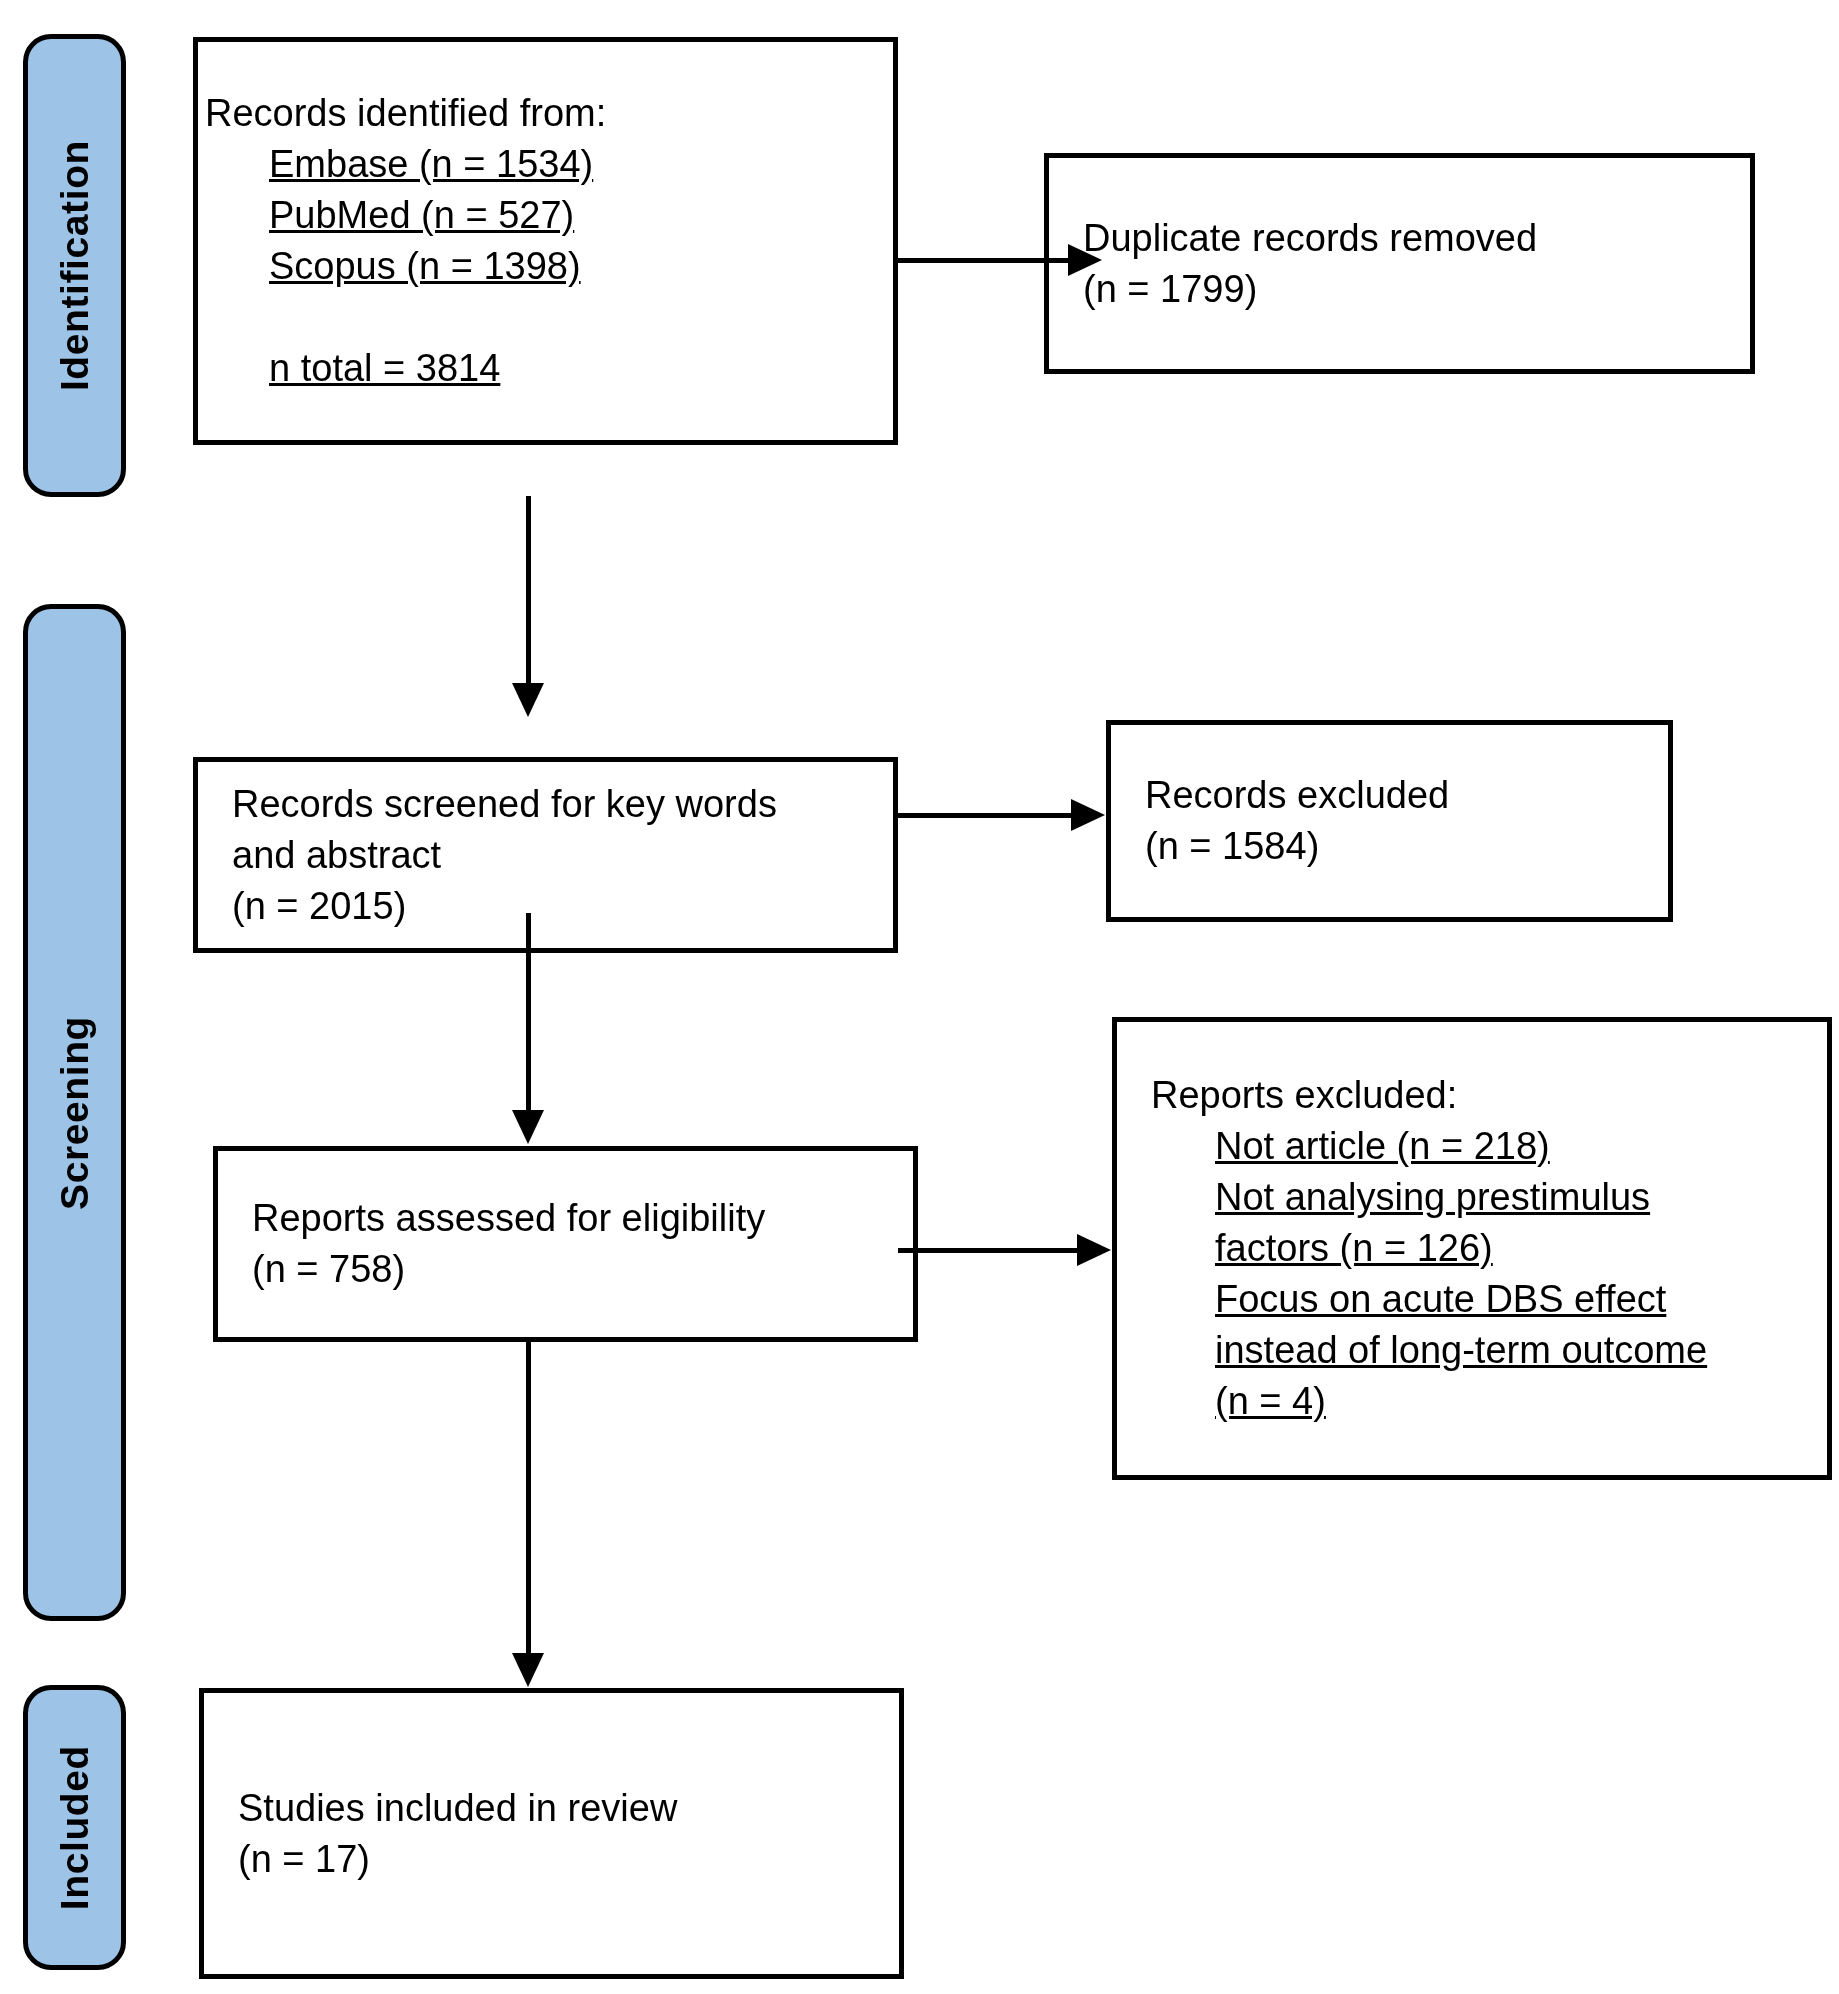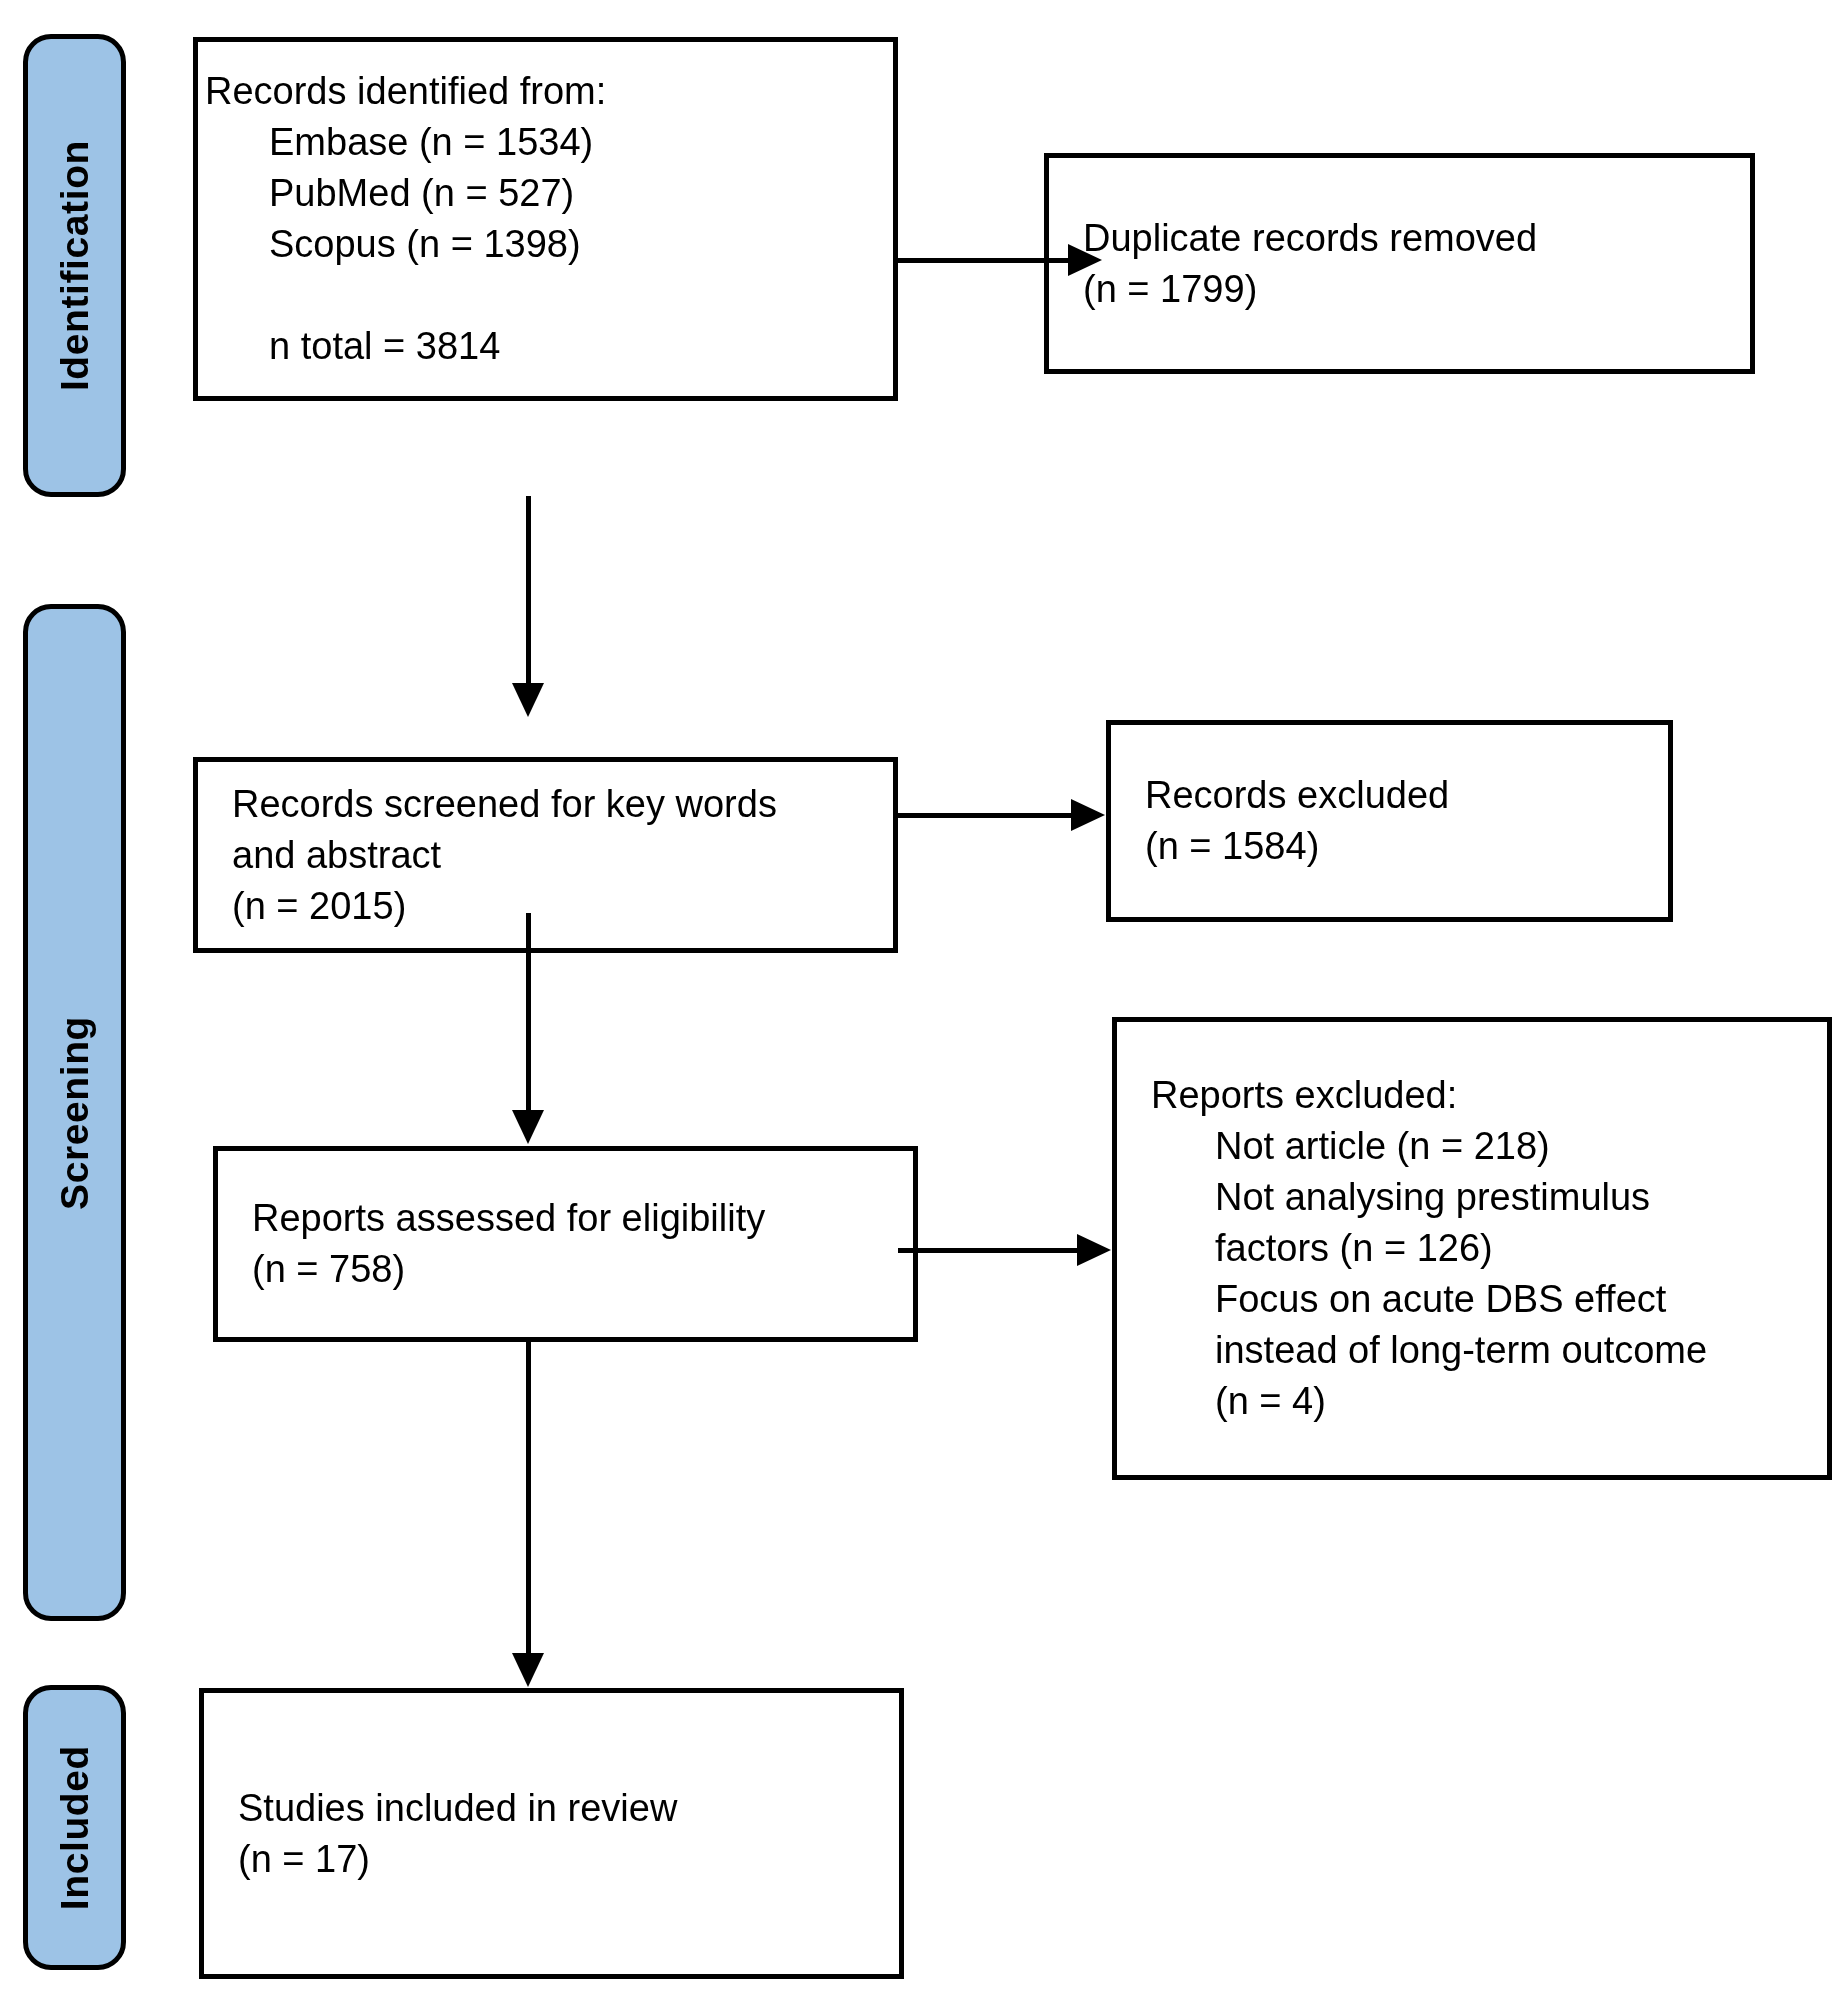--- a/index.html
+++ b/index.html
@@ -20,21 +20,21 @@
     font-weight:bold; font-size:39px; letter-spacing:0.6px; white-space:nowrap;
   }
 
   
   .box {
     position:absolute; background:#ffffff; border:5.5px solid #000000;
     box-sizing:border-box; display:flex; flex-direction:column; justify-content:center;
     padding:12.3px 15.3px 12.3px 34px; overflow:hidden;
   }
   .line { font-size:38px; line-height:51px; min-height:51px; white-space:nowrap; }
-  .line.indent { padding-left:64px; }
+  .line.indent { padding-left:64px;text-decoration:underline; }
 
   
   .arrow-h { position:absolute; height:4.9px; background:#000000; }
   .arrow-h::after {
     content:""; position:absolute; right:-32px; top:50%; transform:translateY(-50%);
     width:0; height:0;
     border-left:34px solid #000000; border-top:16.5px solid transparent; border-bottom:16.5px solid transparent;
   }
   .arrow-v { position:absolute; width:4.9px; background:#000000; }
   .arrow-v::after {
@@ -51,21 +51,21 @@
   <div class="stage" style="top:34px; height:463px;">
     <span class="stage-label">Identification</span>
   </div>
   <div class="stage" style="top:604px; height:1017px;">
     <span class="stage-label">Screening</span>
   </div>
   <div class="stage" style="top:1685px; height:285px;">
     <span class="stage-label">Included</span>
   </div>
 
-  <div class="box" style="left:193px; top:37px; width:705px; height:364px;padding-left:7px;">
+  <div class="box" style="left:193px; top:37px; width:705px; height:408px;padding-left:7px;">
     <div class="line">Records identified from:</div>
     <div class="line indent">Embase (n = 1534)</div>
     <div class="line indent">PubMed (n = 527)</div>
     <div class="line indent">Scopus (n = 1398)</div>
     <div class="line indent"></div>
     <div class="line indent">n total = 3814</div>
   </div>
 
   <div class="box" style="left:1044px; top:153px; width:711px; height:221px;">
     <div class="line">Duplicate records removed</div>

